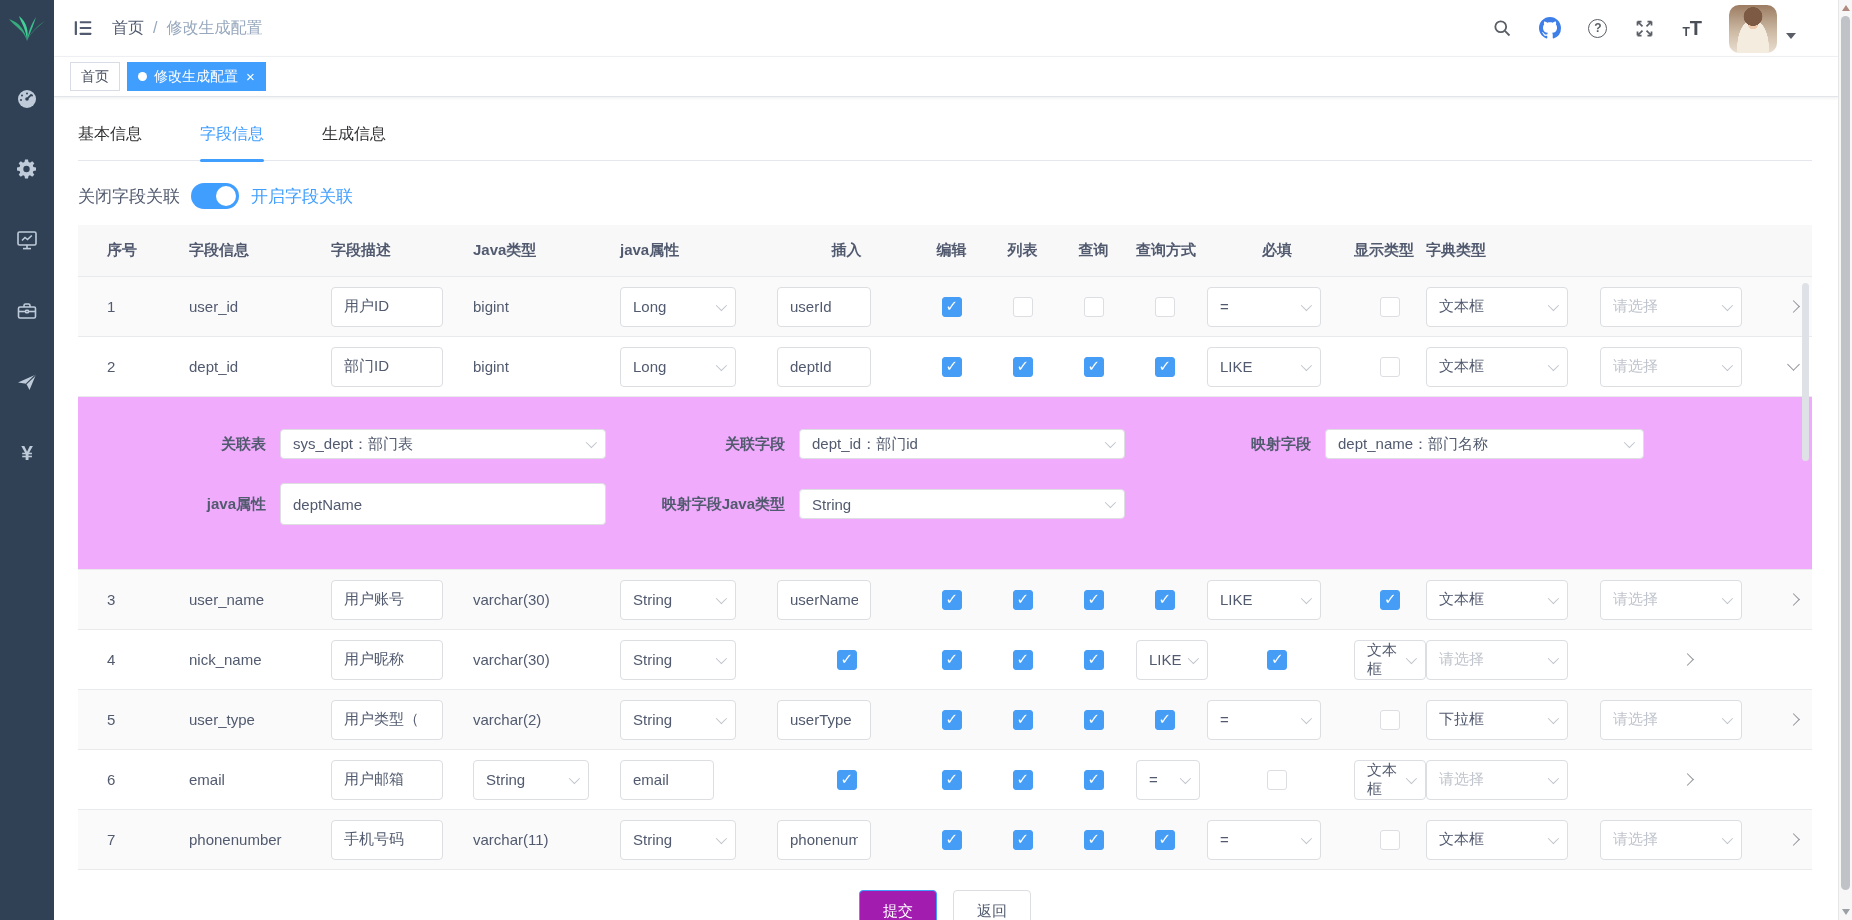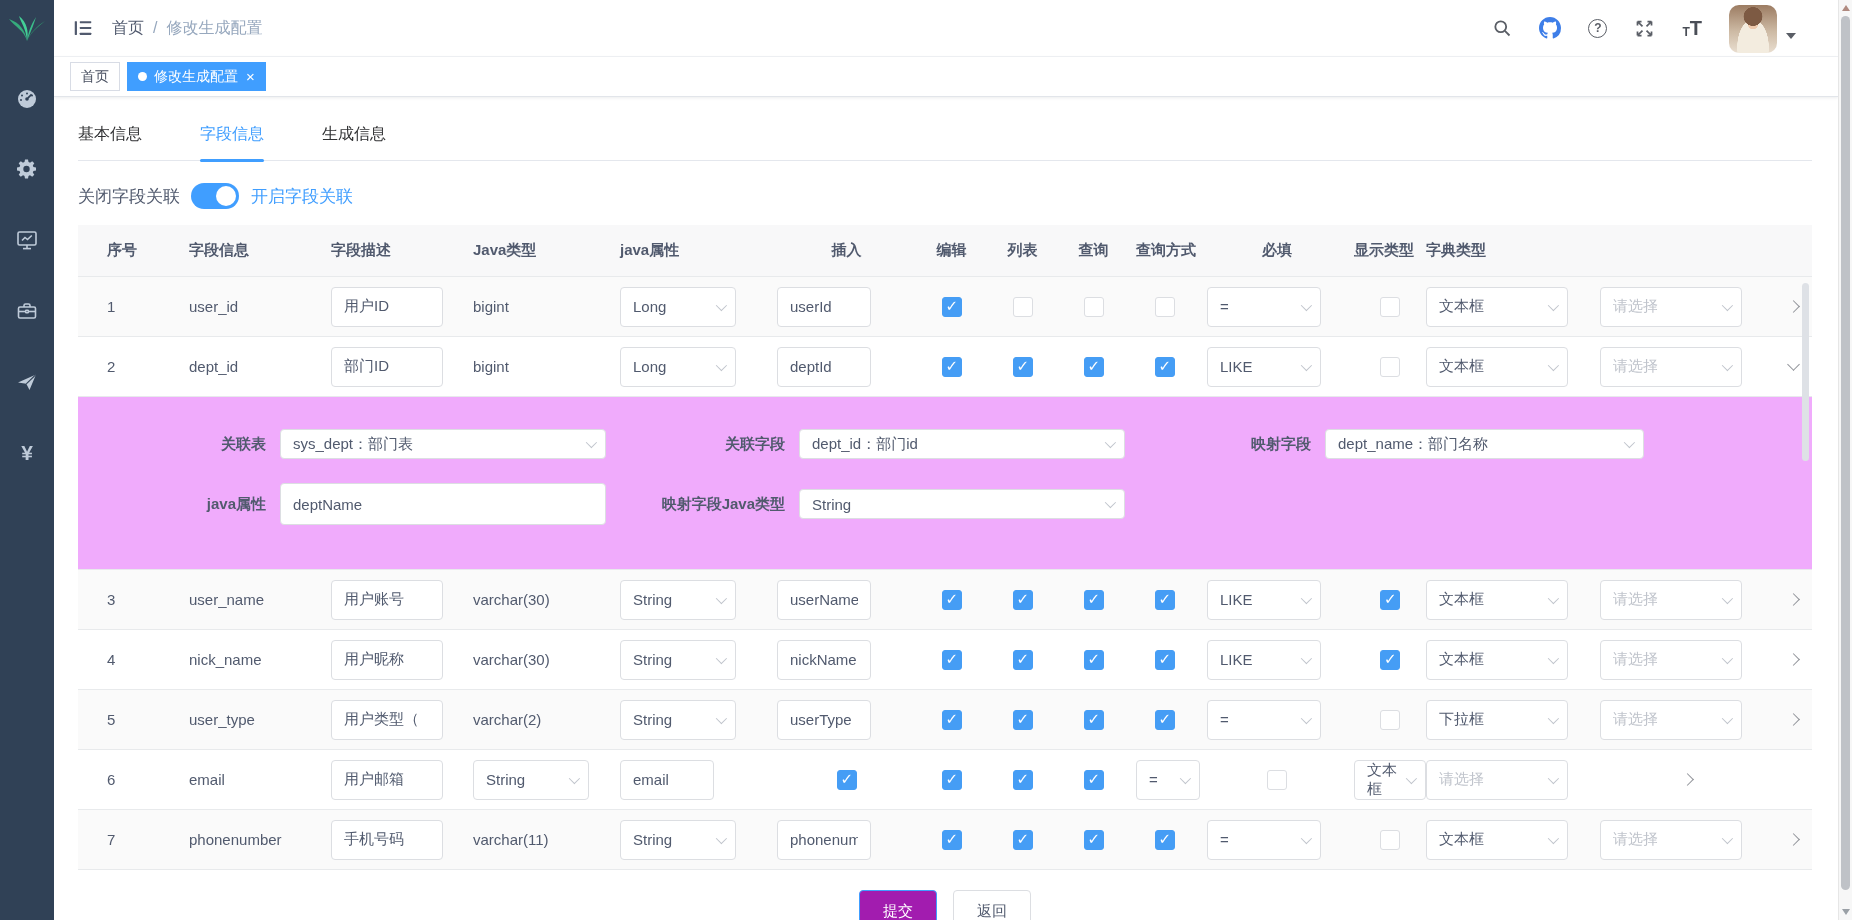--- a/index.html
+++ b/index.html
@@ -484,23 +484,20 @@
     <div class="cell">
               <input class="ipt v-desc" value="用户昵称" style="">
             </div>
     <div class="cell v-ptype">varchar(30)</div>
     <div class="cell">
       <span class="sel w-jtype">
         <span class="sel-txt v-jtype">String</span>
                 <span class="chev-dn"></span>
       </span>
     </div>
-    <div class="cell">
-              <input class="ipt w-jattr v-jattr" value="nickName" style="">
-            </div>
     <div class="cell center">
               <span class="cb v-insert checked"></span>
             </div>
     <div class="cell center">
               <span class="cb v-edit checked"></span>
             </div>
     <div class="cell center">
               <span class="cb v-list checked"></span>
             </div>
     <div class="cell center">

